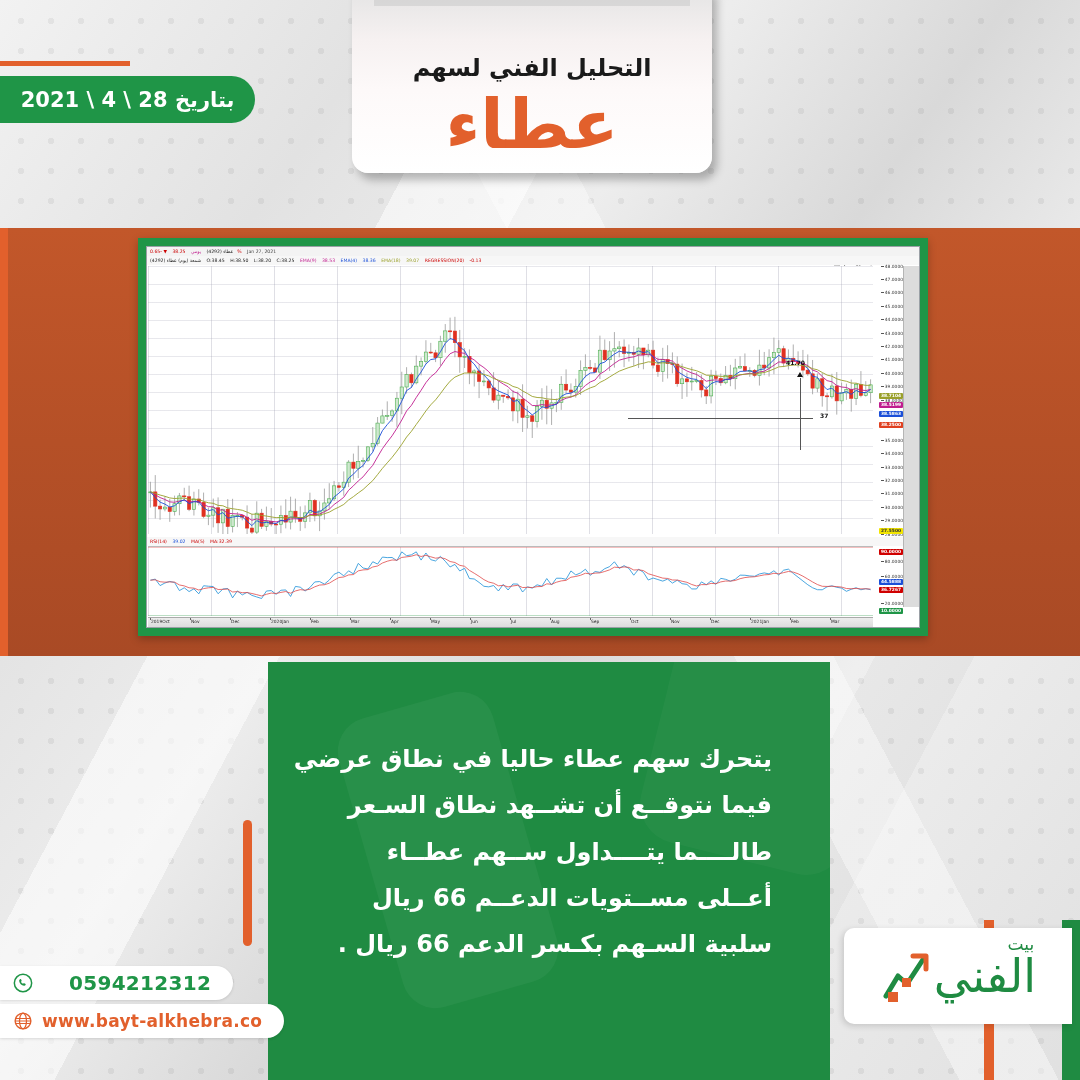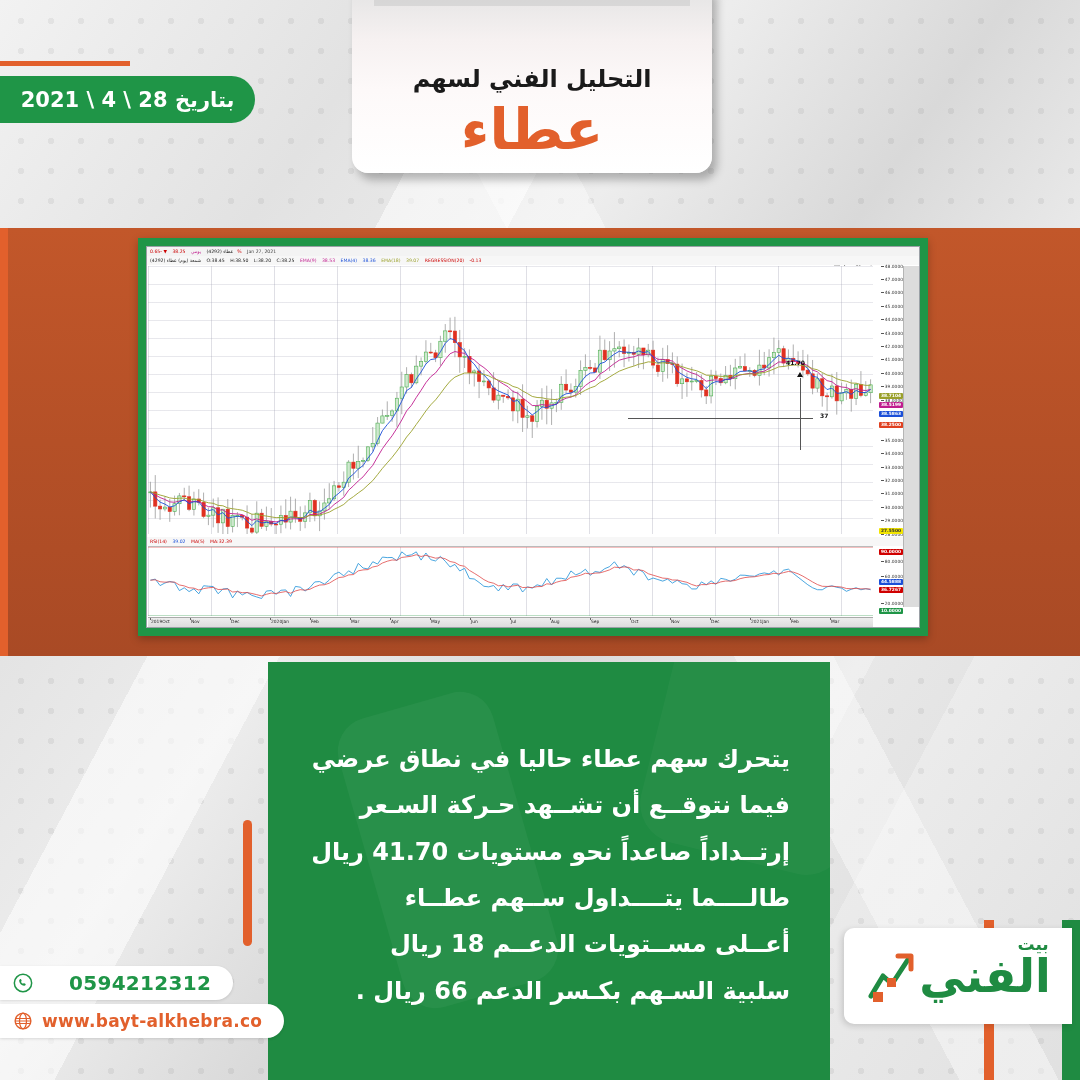--- a/index.html
+++ b/index.html
@@ -63,21 +63,21 @@
   .title-card::before{
     content:""; position:absolute; left:22px; right:22px; top:0; height:18px;
     background:rgba(200,200,200,.55);
   }
   .title-sub{
     color:#1a1a1a; font-size:24px; font-weight:bold;
     direction:rtl; line-height:1; margin-bottom:12px;
     letter-spacing:-.3px;
   }
   .title-main{
-    color:#e2602c; font-size:56px; font-weight:bold;
+    color:#e2602c; font-size:68px; font-weight:bold;
     direction:rtl; line-height:.96; letter-spacing:-1px;
   }
 
   
   .chart-band{
     position:absolute; left:0; top:228px; width:1080px; height:428px;
     background:linear-gradient(180deg,#c2572a 0%,#b55027 50%,#a94a25 100%);
   }
   .chart-band-edge{
     position:absolute; left:0; top:228px; width:8px; height:428px;
@@ -209,21 +209,21 @@
   .text-panel::after{
     content:""; position:absolute; right:-40px; top:-60px;
     width:210px; height:260px; border-radius:40px;
     background:rgba(255,255,255,.03);
     transform:rotate(14deg);
   }
   .panel-body{
     position:relative; z-index:2;
     direction:rtl; text-align:right;
     color:#ffffff;
-    padding:74px 40px 0 28px;
+    padding:74px 58px 0 28px;
     font-size:24px; font-weight:bold;
     line-height:1.93;
     letter-spacing:-.2px;
   }
   .panel-body p{ white-space:nowrap; }
 
   .panel-accent-left{
     position:absolute; left:243px; top:820px; width:9px; height:126px;
     background:#e2602c; border-radius:5px;
   }
@@ -255,21 +255,21 @@
     background:#1f8b42;
   }
   .logo-card{
     position:absolute; right:8px; top:928px; width:228px; height:96px;
     background:#ffffff; border-radius:10px 0 0 10px;
     box-shadow:-2px 2px 6px rgba(0,0,0,.15);
     display:flex; align-items:center; justify-content:center;
     overflow:hidden;
   }
   .logo-ar{
-    direction:rtl; color:#1f8b42; font-weight:bold;
+    direction:rtl; color:#1f8b42; font-weight:normal;
     font-size:46px; line-height:1; letter-spacing:-2px;
     position:relative;
   }
   .logo-small{
     position:absolute; right:2px; top:-17px;
     font-size:17px; color:#1f8b42; letter-spacing:-1px;
   }
 </style>
 </head>
 <body>
@@ -712,24 +712,23 @@
         <div class="xlab" style="left: 683px;">Mar</div>
       </div>
 
   </div>
 </div>
 
 <div class="panel-accent-left"></div>
 <div class="text-panel">
   <div class="panel-body" id="panel-body">
       <p>يتحرك سهم عطاء حاليا في نطاق عرضي</p>
-      <p>فيما نتوقــع أن تشــهد حـركة السـعر</p>
-      <p>إرتــداداً صاعداً نحو مستويات 41.70 ريال</p>
+      <p>فيما نتوقــع أن تشــهد نطاق السـعر</p>
       <p>طالــــما يتــــداول ســهم عطــاء</p>
-      <p>أعــلى مســتويات الدعــم 18 ريال</p>
+      <p>أعــلى مســتويات الدعــم 66 ريال</p>
       <p>سلبية السـهم بكـسر الدعم 66 ريال .</p>
     </div>
 </div>
 
 <div class="contact contact-phone">
   <svg class="ico" viewBox="0 0 24 24">
     <circle cx="12" cy="12" r="10.4" fill="none" stroke="#1f9547" stroke-width="1.8"></circle>
     <path d="M8.6 7.4c.5-.2 1 0 1.2.5l.5 1.2c.2.4 0 .8-.3 1l-.5.4c.5 1.1 1.4 2 2.5 2.5l.4-.5c.3-.3.7-.4 1.1-.2l1.2.5c.5.2.7.8.5 1.3-.3.8-1.1 1.3-2 1.2-3-.4-5.4-2.8-5.8-5.8-.1-.9.4-1.8 1.2-2.1z" fill="#1f9547"></path>
   </svg>
   <span class="contact-text phone-text">0594212312</span>

